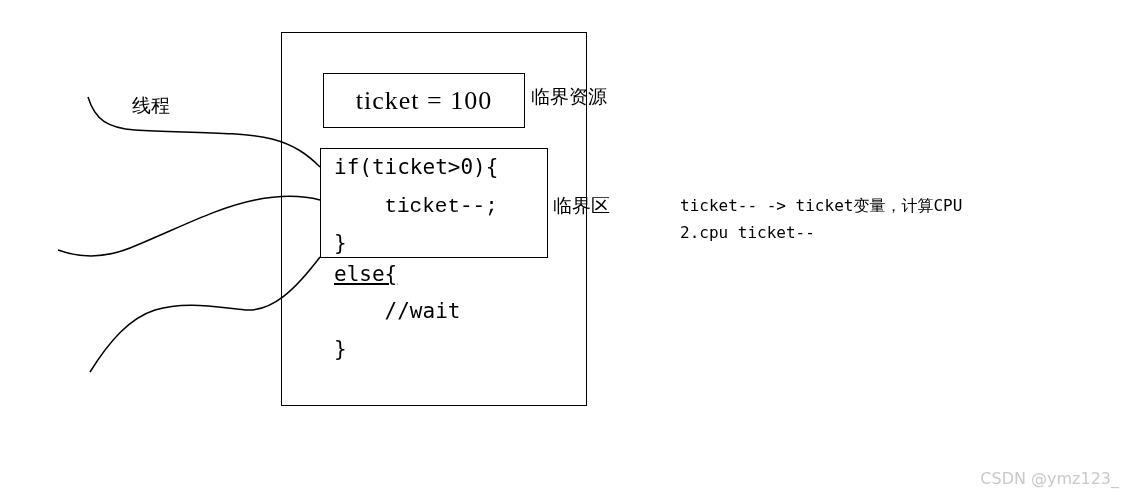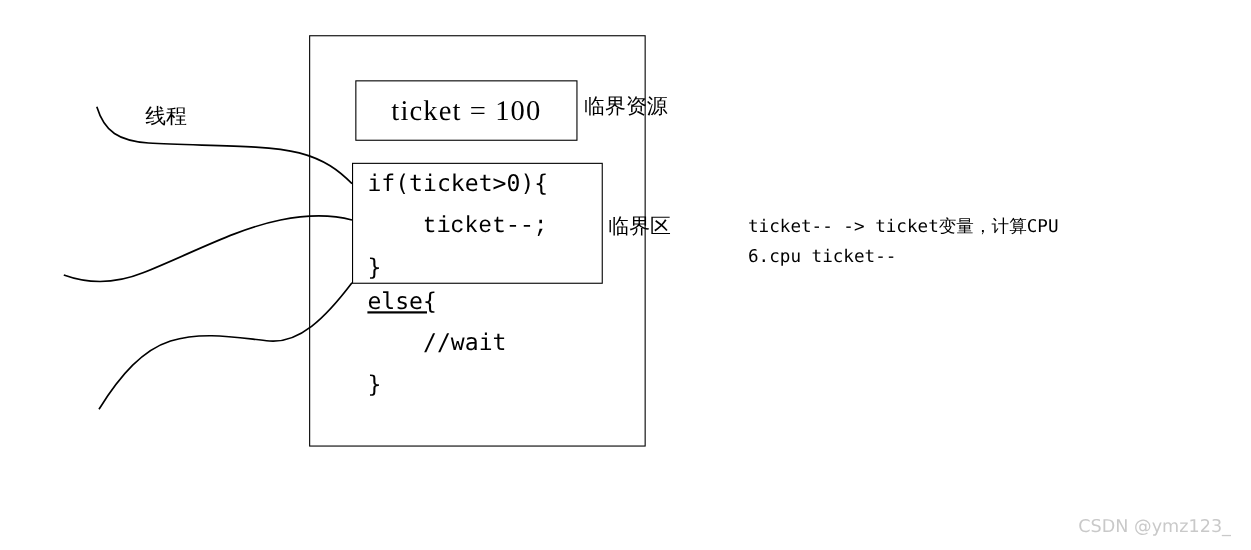--- a/index.html
+++ b/index.html
@@ -153,18 +153,18 @@
   <div class="cn-label label-critical">临界区</div>
 
   <div class="code-line else-line1">else{</div>
   <div class="code-line else-line2">    //wait</div>
   <div class="code-line else-line3">}</div>
 
   <div class="cn-label label-thread">线程</div>
 
   <div class="annotations">
     <div class="anno-line">ticket-- -&gt; ticket变量，计算CPU</div>
-    <div class="anno-line">6.cpu ticket--</div>
+    <div class="anno-line">2.cpu ticket--</div>
   </div>
 
   <div class="watermark">CSDN @ymz123_</div>
 
 </div>
 
 </body></html>

